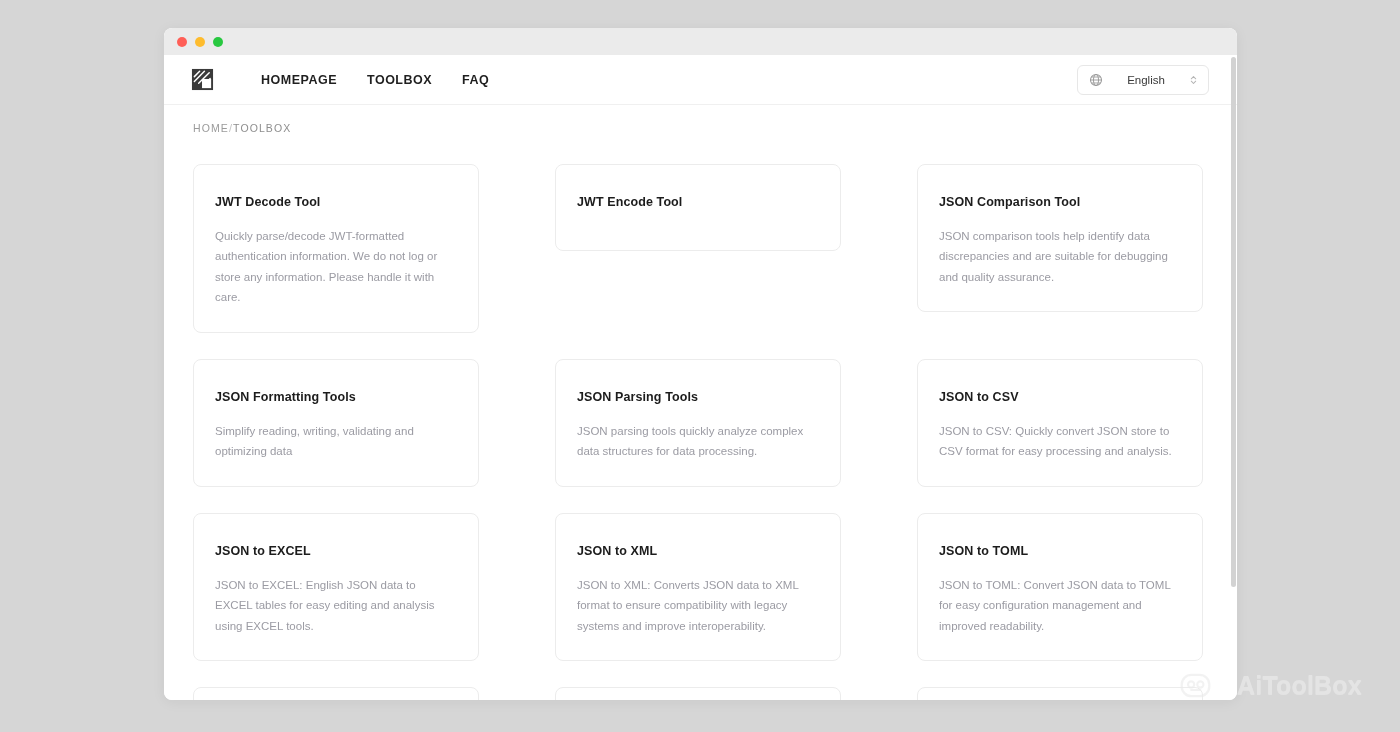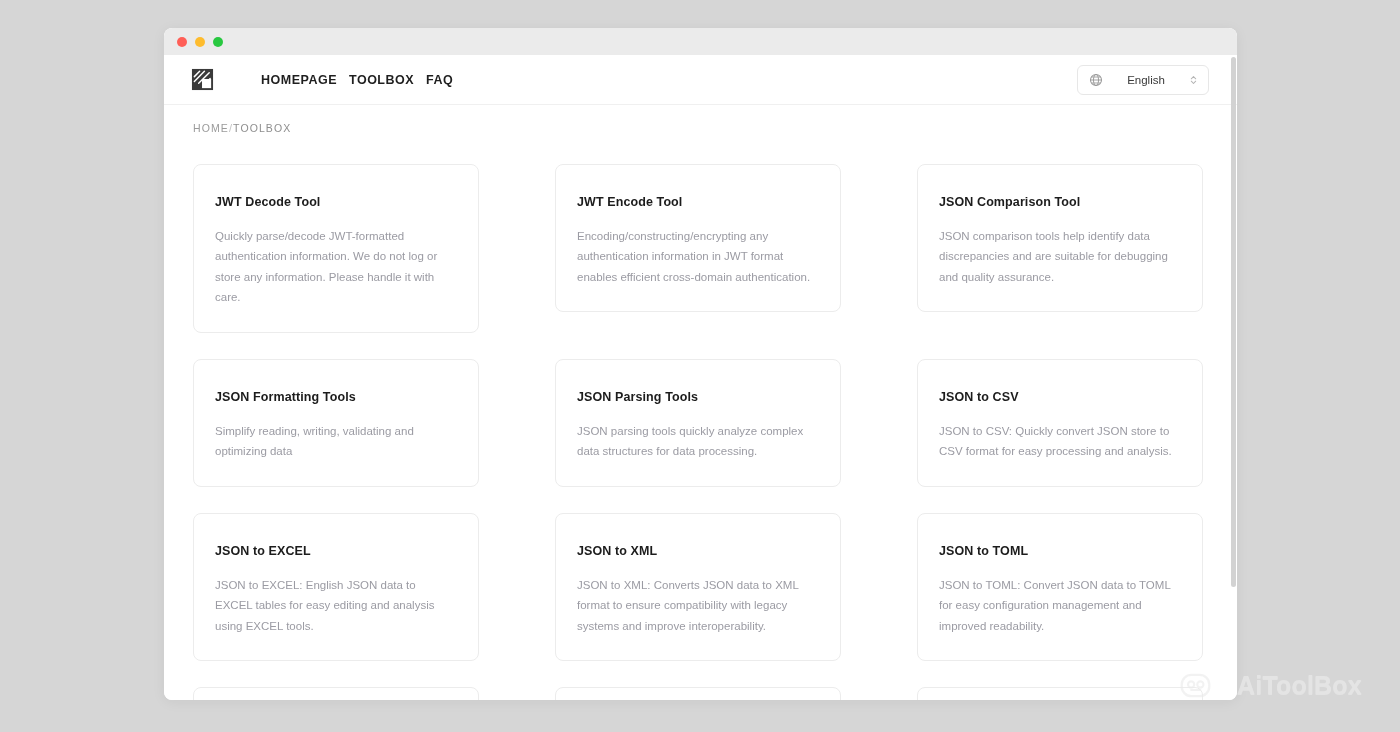--- a/index.html
+++ b/index.html
@@ -66,21 +66,21 @@
   .logo-mark {
     width: 23px;
     height: 23px;
     flex: 0 0 auto;
     display: block;
   }
 
   .nav-links {
     display: flex;
     align-items: flex-start;
-    gap: 12px;
+    gap: 30px;
     margin-left: 47px;
   }
   .nav-link {
     font-size: 12.5px;
     font-weight: bold;
     color: #1f1f1f;
     letter-spacing: 0.5px;
     text-decoration: none;
     cursor: pointer;
     white-space: nowrap;
@@ -260,21 +260,20 @@
 
     <div class="grid">
 
       <div class="tool-card">
         <div class="card-title">JWT Decode Tool</div>
         <div class="card-desc">Quickly parse/decode JWT-formatted authentication information. We do not log or store any information. Please handle it with care.</div>
       </div>
 
       <div class="tool-card">
         <div class="card-title">JWT Encode Tool</div>
-        <div class="card-desc">Encoding/constructing/encrypting any authentication information in JWT format enables efficient cross-domain authentication.</div>
       </div>
 
       <div class="tool-card">
         <div class="card-title">JSON Comparison Tool</div>
         <div class="card-desc">JSON comparison tools help identify data discrepancies and are suitable for debugging and quality assurance.</div>
       </div>
 
       <div class="tool-card">
         <div class="card-title">JSON Formatting Tools</div>
         <div class="card-desc">Simplify reading, writing, validating and optimizing data</div>

